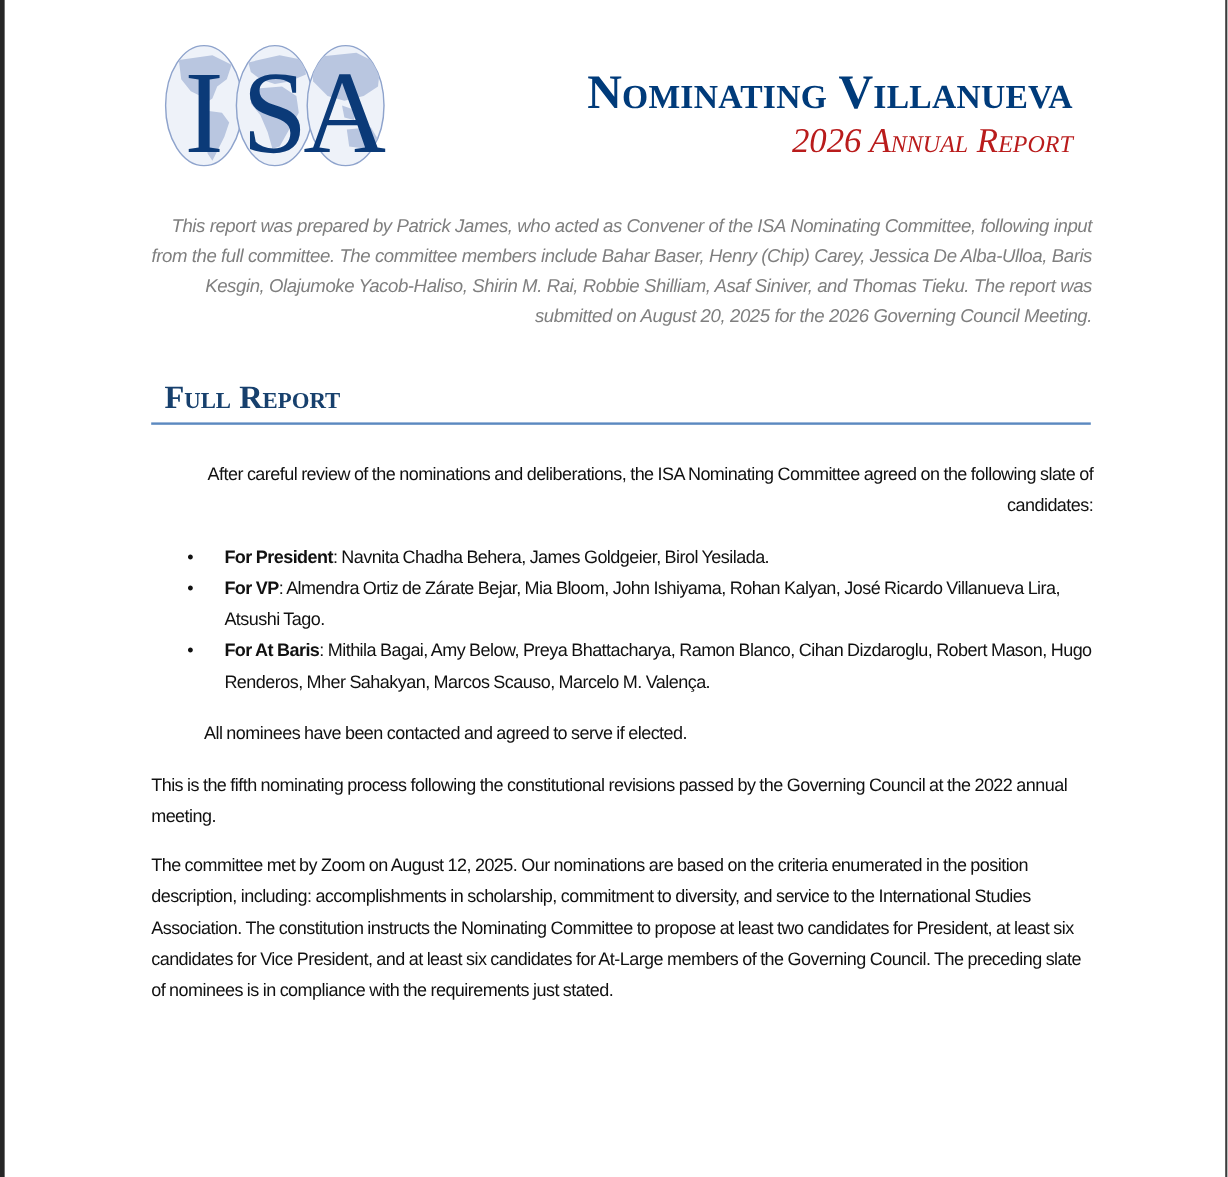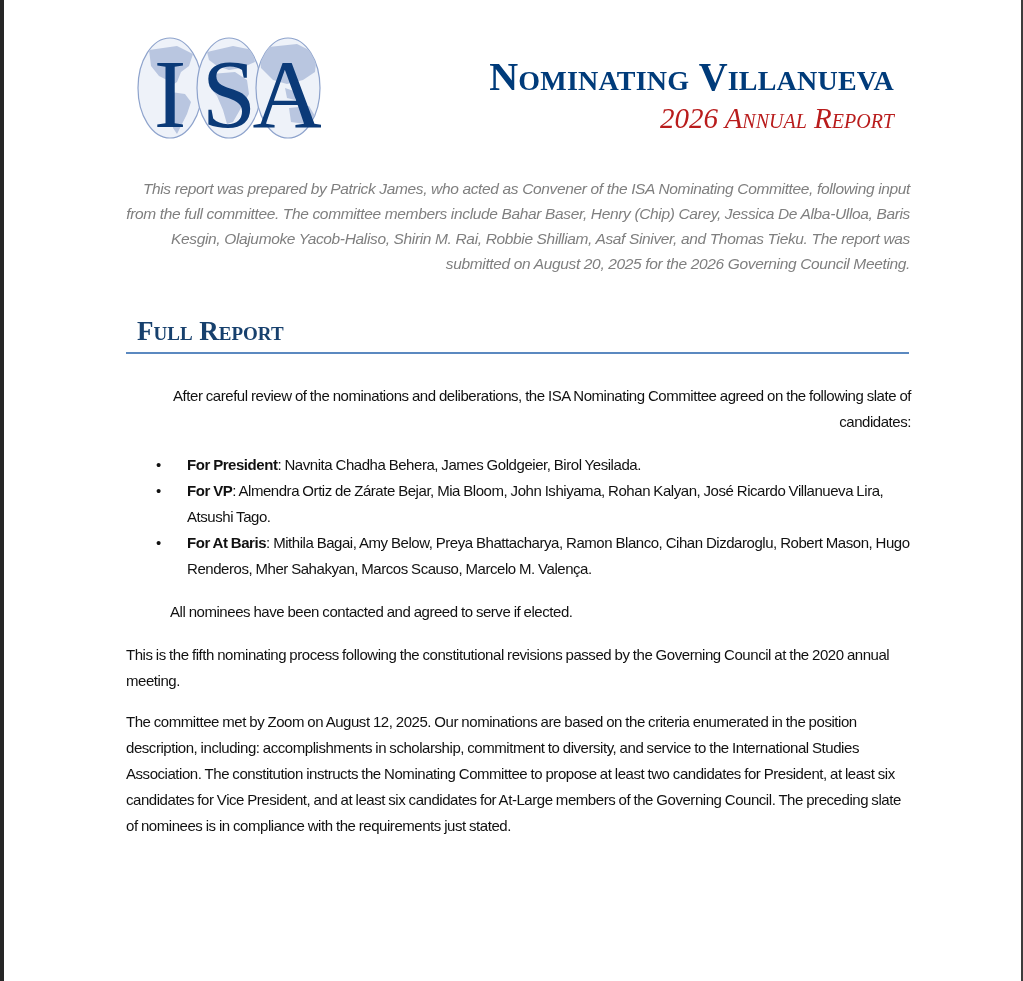--- a/index.html
+++ b/index.html
@@ -216,18 +216,18 @@
     </li>
     <li>
       <span class="bullet">•</span><span class="label">For VP</span><span>: Almendra Ortiz de Zárate Bejar, Mia Bloom, John Ishiyama, Rohan Kalyan, José Ricardo Villanueva Lira, Atsushi Tago.</span>
     </li>
     <li>
       <span class="bullet">•</span><span class="label">For At Baris</span><span>: Mithila Bagai, Amy Below, Preya Bhattacharya, Ramon Blanco, Cihan Dizdaroglu, Robert Mason, Hugo Renderos, Mher Sahakyan, Marcos Scauso, Marcelo M. Valença.</span>
     </li>
   </ul>
 
   <p class="para p2 body-text">All nominees have been contacted and agreed to serve if elected.</p>
-  <p class="para p3 body-text">This is the fifth nominating process following the constitutional revisions passed by the Governing Council at the 2020 annual meeting.</p>
+  <p class="para p3 body-text">This is the fifth nominating process following the constitutional revisions passed by the Governing Council at the 2022 annual meeting.</p>
   <p class="para p4 body-text">The committee met by Zoom on August 12, 2025.  Our nominations are based on the criteria enumerated in the position description, including: accomplishments in scholarship, commitment to diversity, and service to the International Studies Association.  The constitution instructs the Nominating Committee to propose at least two candidates for President, at least six candidates for Vice President, and at least six candidates for At-Large members of the Governing Council.  The preceding slate of nominees is in compliance with the requirements just stated.</p>
 
 </div>
 
 <div class="viewer-edge-right"></div>
 
 </body></html>

